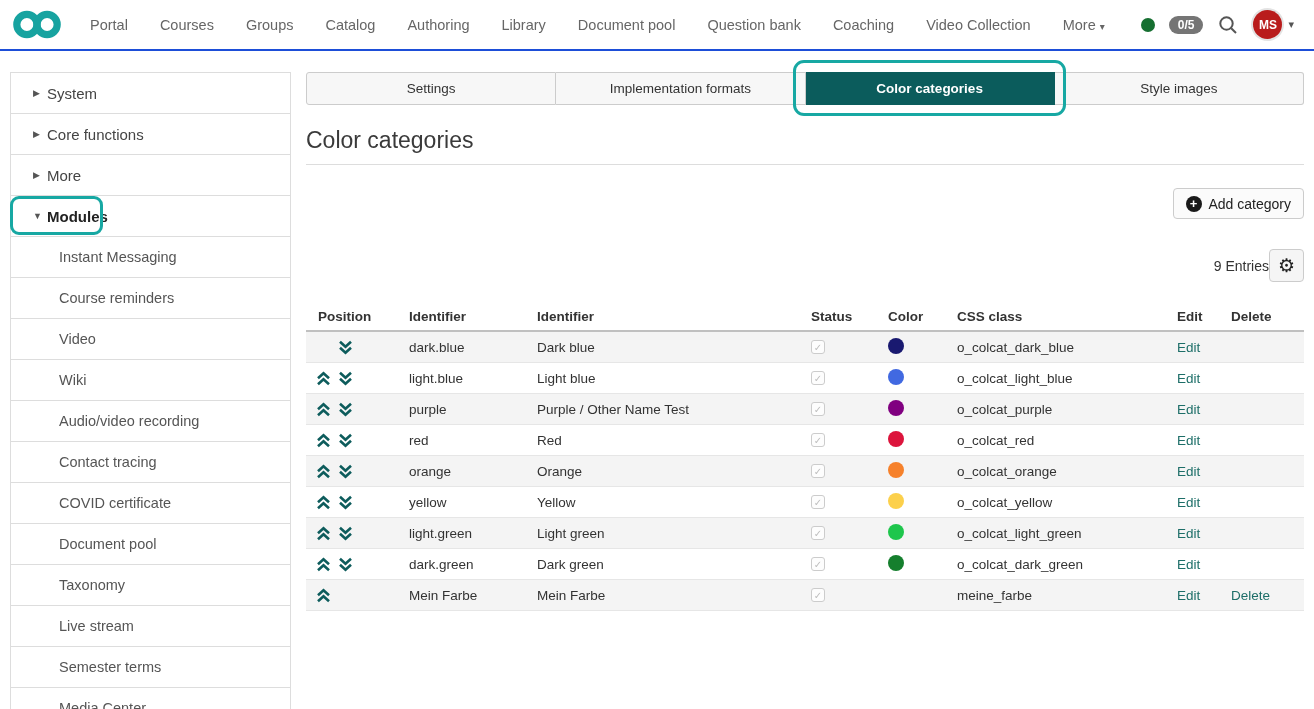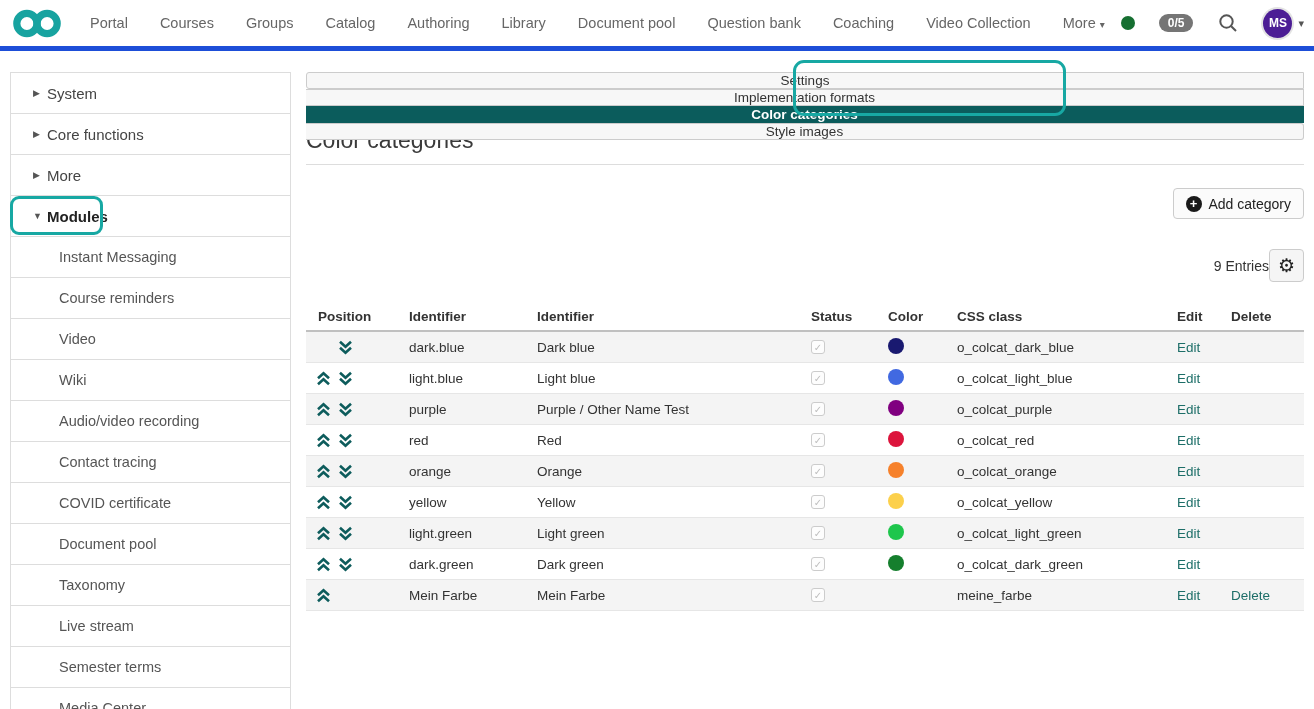--- a/index.html
+++ b/index.html
@@ -2,50 +2,50 @@
 <html><head>
 <meta charset="utf-8">
 <style>
   * { box-sizing: border-box; margin: 0; padding: 0; }
   html,body { width:1314px; height:709px; overflow:hidden; background:#fff;
     font-family:"Liberation Sans", sans-serif; color:#333; }
   body { position:relative; }
 
   
   .navbar { height:51px; display:flex; align-items:center; padding:0 20px 0 12px;
-    border-bottom:5px solid #1d4ed8; background:#fff; }
+    border-bottom:2px solid #1d4ed8; background:#fff; }
   .logo { display:flex; align-items:center; margin-right:12px; }
   .nav-items { display:flex; align-items:center; }
   .nav-item { padding:0 16px; font-size:14.5px; color:#666; cursor:pointer; white-space:nowrap; }
   .nav-item .caret { font-size:10px; color:#666; margin-left:4px; }
-  .nav-right { margin-left:auto; display:flex; align-items:center; gap:24px; }
+  .nav-right { margin-left:auto; display:flex; align-items:center; gap:14px; }
   .presence-dot { width:14px; height:14px; border-radius:50%; background:#166f31; }
   .counter-pill { background:#757575; color:#fff; font-size:12px; font-weight:bold;
     padding:2px 9px; border-radius:11px; }
   .avatar-wrap { display:flex; align-items:center; gap:6px; }
-  .avatar { width:29px; height:29px; border-radius:50%; background:#4c1d95; color:#fff;
+  .avatar { width:29px; height:29px; border-radius:50%; background:#b91c1c; color:#fff;
     font-size:12px; font-weight:bold; display:flex; align-items:center; justify-content:center;
     box-shadow:0 0 0 2px #e3e3e3; }
   .caret-sm { font-size:11px; color:#555; }
 
   
   .sidebar { position:absolute; left:10px; top:72px; width:281px; height:700px;
     border:1px solid #ddd; background:#fff; }
   .side-item { height:41px; display:flex; align-items:center; border-bottom:1px solid #ddd;
     padding-left:22px; font-size:15px; color:#444; cursor:pointer; }
   .side-item .tri { font-size:9px; color:#555; width:14px; }
   .side-item.expanded { font-weight:bold; color:#222; }
   .side-sub { height:41px; display:flex; align-items:center; border-bottom:1px solid #ddd;
     padding-left:48px; font-size:14.5px; color:#555; cursor:pointer; }
   .annotation { position:absolute; border:3px solid #17a8a3; border-radius:10px;
     pointer-events:none; z-index:20; }
 
   
   .main { position:absolute; left:306px; top:72px; width:998px; }
-  .tabbar { display:flex; height:33px; position:relative;flex-direction:column; }
+  .tabbar { display:flex; height:33px; position:relative; }
   .tab { flex:1; display:flex; align-items:center; justify-content:center; font-size:13.5px;
     color:#333; background:#f7f7f7; border:1px solid #ccc; border-left:none; cursor:pointer; }
   .tab:first-child { border-left:1px solid #ccc; border-radius:3px 0 0 3px; }
   .tab:last-child { border-radius:0 3px 3px 0; }
   .tab.active { background:#0b5c5c; border-color:#0b5c5c; color:#fff; font-weight:bold; }
 
   .page-title { font-size:23px; font-weight:500; color:#3a3a3a; margin-top:22px; }
   .title-rule { border:none; border-top:1px solid #ddd; margin-top:10px; }
 
   .add-row { display:flex; justify-content:flex-end; margin-top:23px; }

